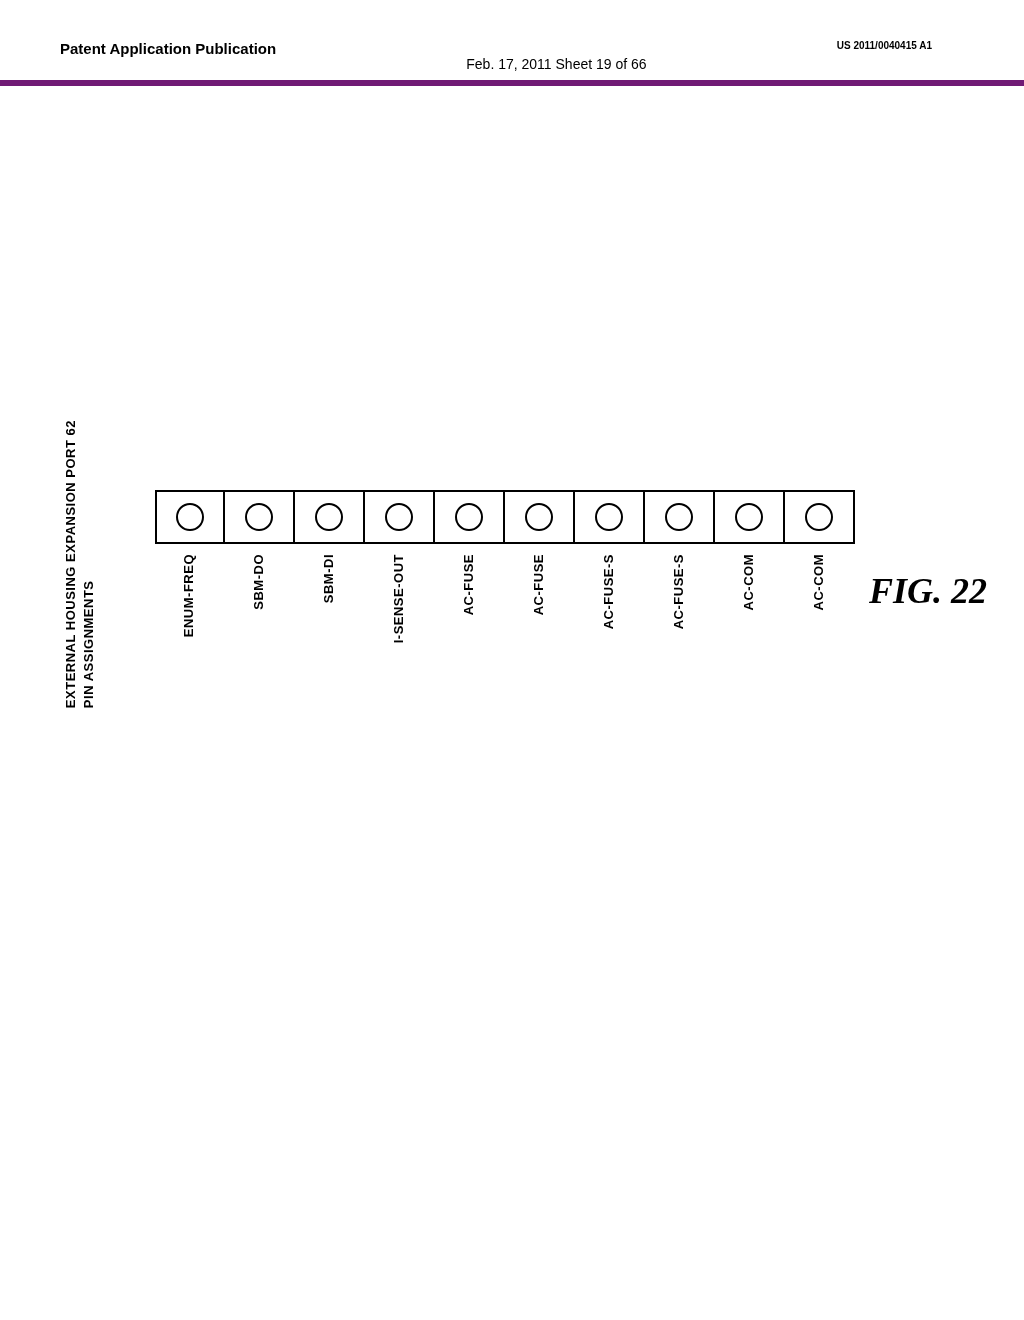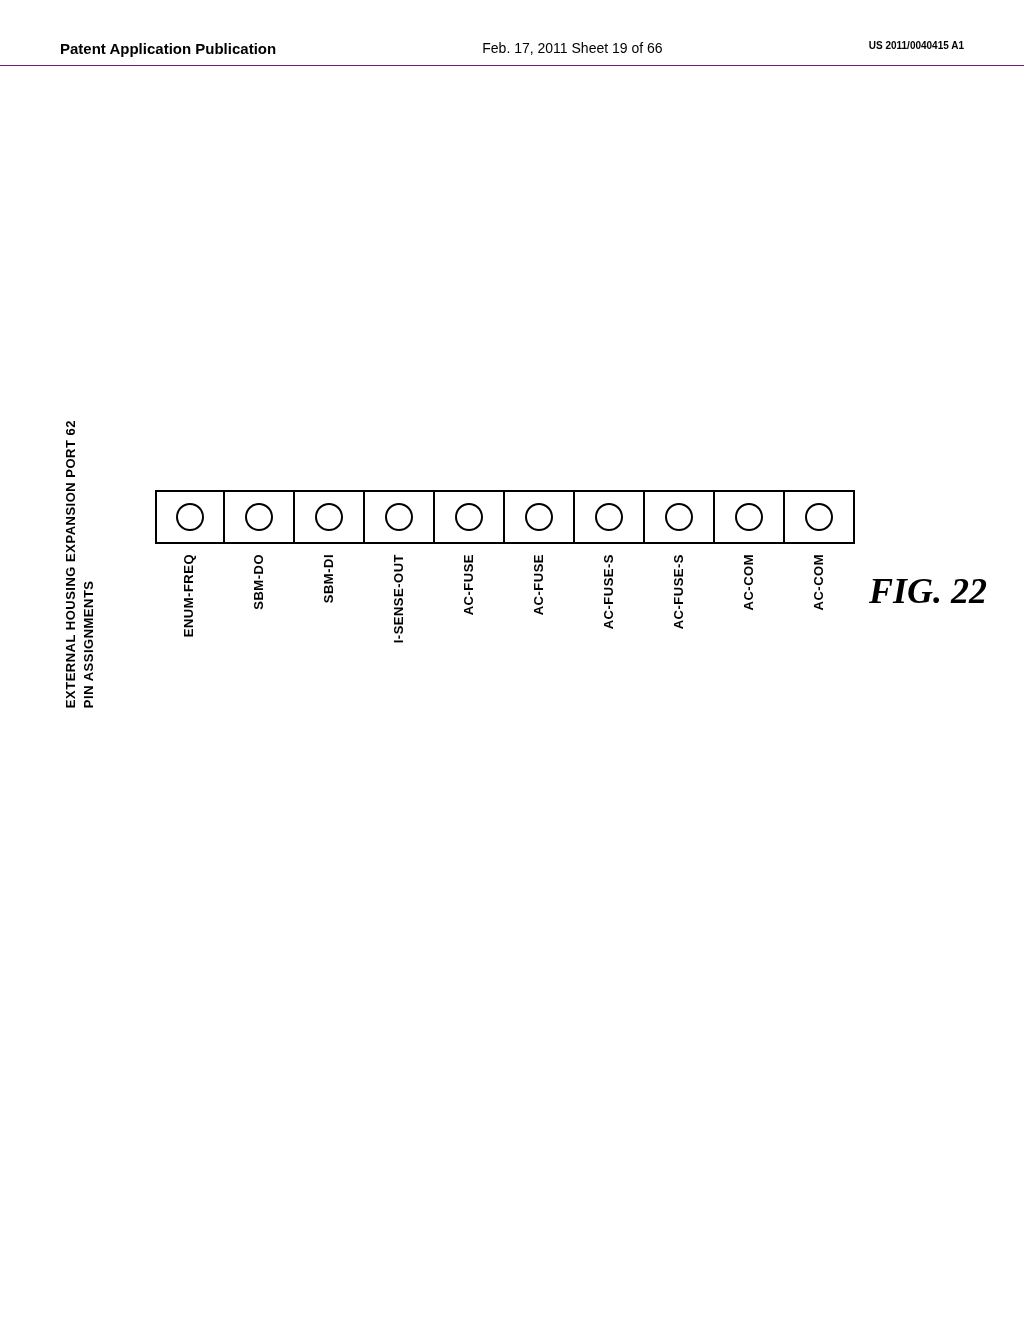--- a/index.html
+++ b/index.html
@@ -15,35 +15,36 @@
       font-family: Arial, Helvetica, sans-serif;
       position: relative;
       overflow: hidden;
     }
 
     
     .header {
       display: flex;
       justify-content: space-between;
       align-items: flex-start;
-      padding: 40px 60px 0 60px;
-      border-bottom: 1px solid #701a75;
+      padding: 40px 92px 0 60px;
+      border-bottom: 6px solid #701a75;
       padding-bottom: 8px;
     }
 
     .header-left {
       font-size: 15px;
       font-weight: bold;
       color: #000;
     }
 
     .header-center {
       font-size: 14px;
       color: #000;
       text-align: center;
+      margin-top: 16px;
     }
 
     .header-right {
       font-size: 10px;
       color: #000;
       font-weight: bold;
       text-align: right;
     }
 
     

